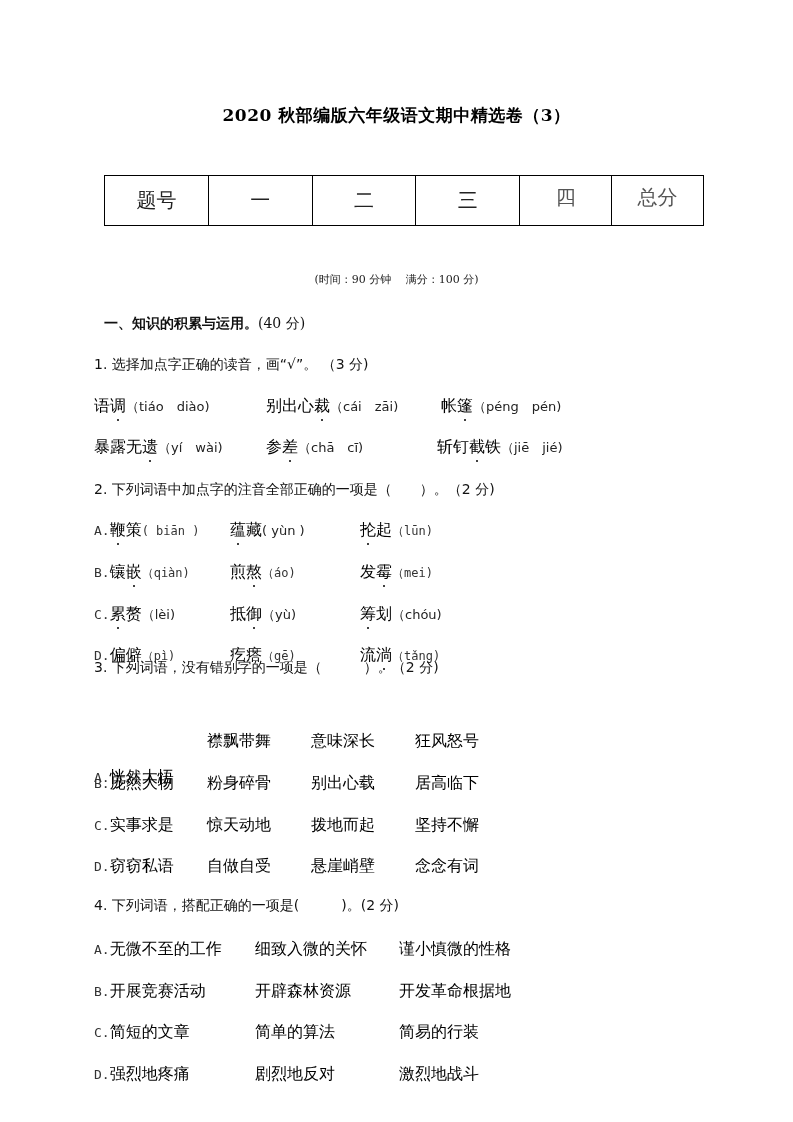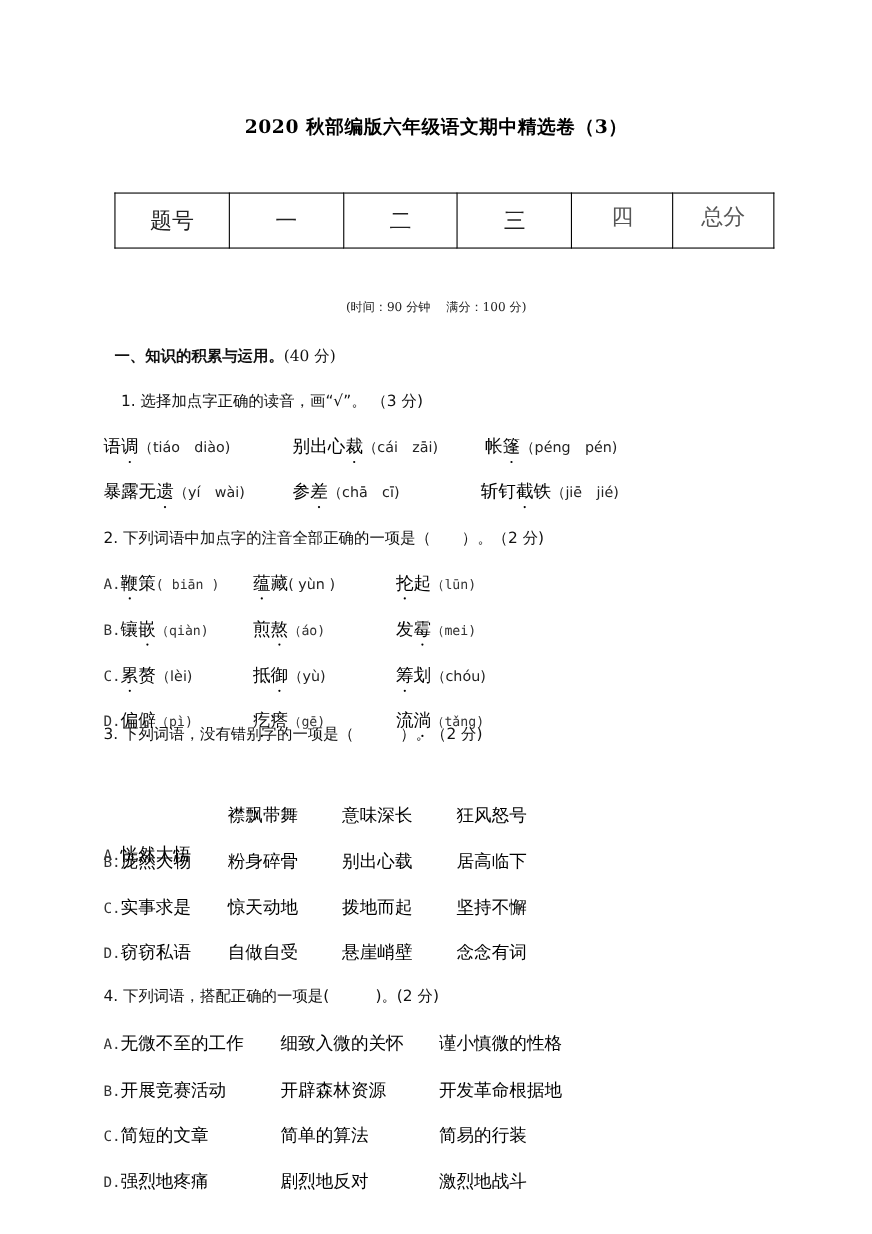--- a/index.html
+++ b/index.html
@@ -45,21 +45,21 @@
   </tr>
 </tbody>
   </table>
 
 <div class="timeinfo">(时间：90 分钟　 满分：100 分)</div>
 
 <div class="line section" style="top:315px;">
   <span>一、知识的积累与运用。</span><span class="pts">(40 分)</span>
 </div>
 
-<div class="line" style="top:356px;margin-left:16px;">1. 选择加点字正确的读音，画“√”。 （3 分)</div>
+<div class="line" style="top:356px;">1. 选择加点字正确的读音，画“√”。 （3 分)</div>
 
 <div class="cell" style="left:94px; top:396px;">
   <span>语</span><span class="dot">调</span><span class="py">（tiáo　diào)</span>
 </div>
 <div class="cell" style="left:266px; top:396px;text-align:center;">
   <span>别出心</span><span class="dot">裁</span><span class="py">（cái　zāi)</span>
 </div>
 <div class="cell" style="left:441px; top:396px;">
   <span>帐</span><span class="dot">篷</span><span class="py">（péng　pén)</span>
 </div>

